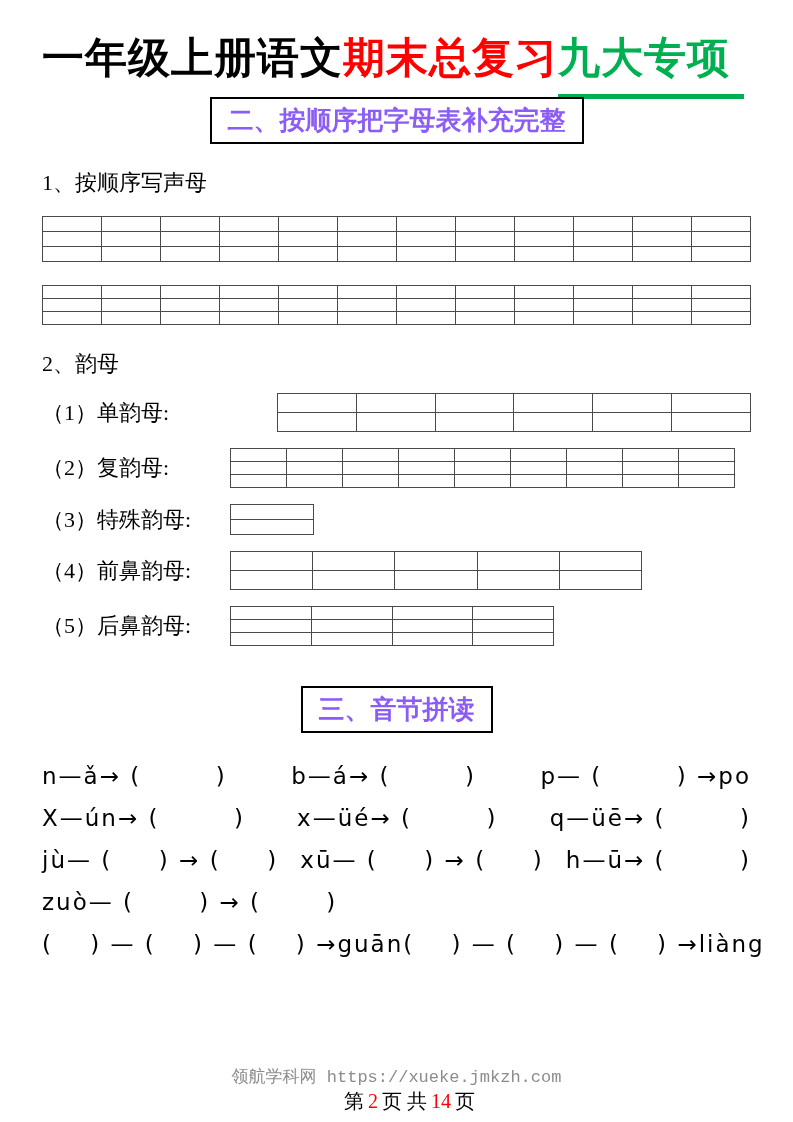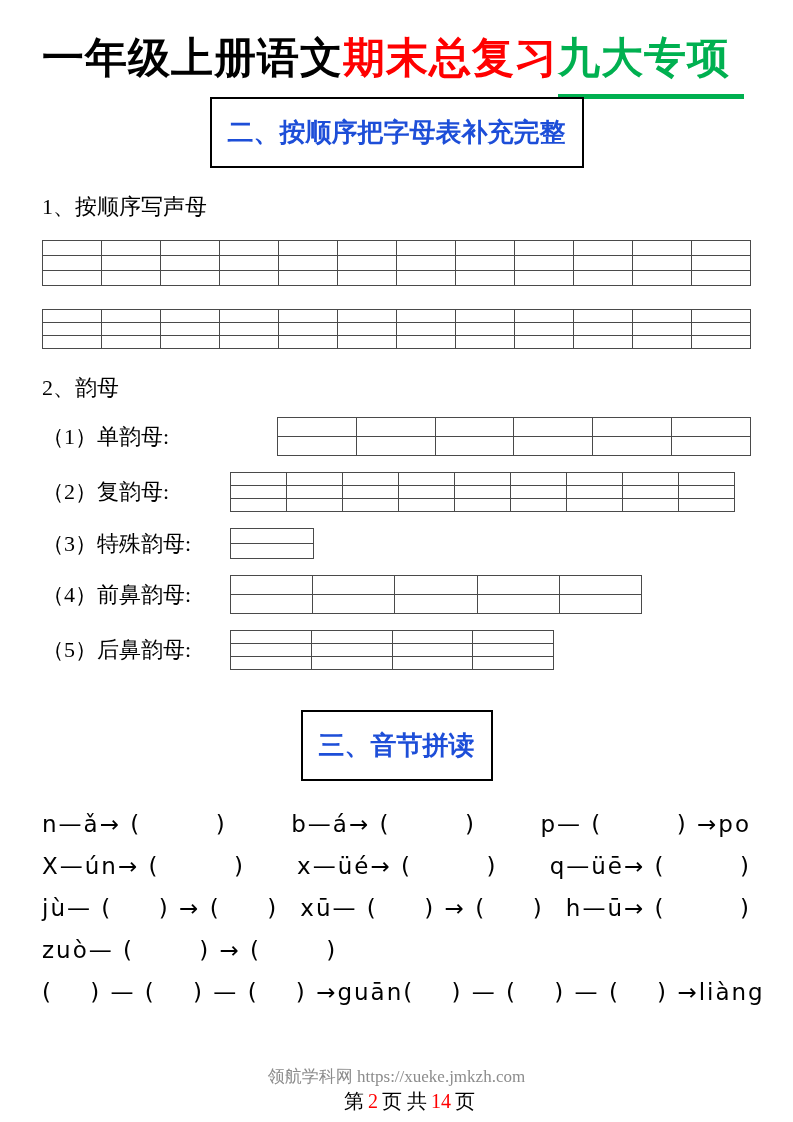--- a/index.html
+++ b/index.html
@@ -24,25 +24,25 @@
   .t-black { color:#000000; }
   .t-red   { color:#ff0000; }
   .t-green { color:#00b050; border-bottom:5px solid #00b050; padding-bottom:12px; padding-right:14px; }
 
   
   .sec-head-row { text-align:center; margin-top:15px; }
   .sec-head-row.s3 { margin-top:40px; }
   .sec-head {
     display:inline-block;
     border:2px solid #000;
-    padding:16px 16px;
+    padding:4px 16px;
     font-size:26px;
     font-weight:bold;
     font-family:"Liberation Serif","DejaVu Serif",serif;
-    color:#1d4ed8;
+    color:#8b5cf6;
   }
 
   
   .task-label {
     margin-top:24px;
     font-size:22px;
     color:#000;
     font-family:"Liberation Serif","DejaVu Serif",serif;
   }
   .task-label.t2 { }
@@ -100,21 +100,21 @@
   }
 
   
   .footer-site {
     position:absolute;
     left:0; right:0;
     bottom:34px;
     text-align:center;
     color:#8c8c8c;
     font-size:17px;
-    font-family:Liberation Serif, serif;
+    font-family:Liberation Mono, monospace;
   }
   .footer-page {
     position:absolute;
     left:0; right:0;
     bottom:7px;
     text-align:center;
     font-size:20px;
     color:#000;
     font-family:"Liberation Serif","DejaVu Serif",serif;
     padding-left:26px;

